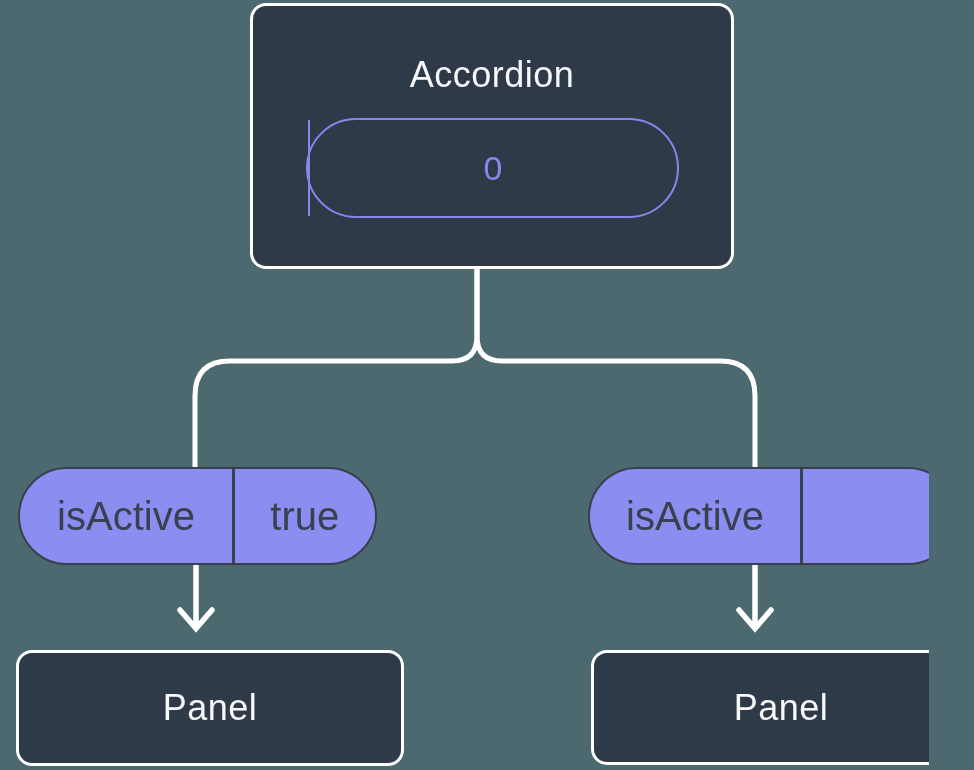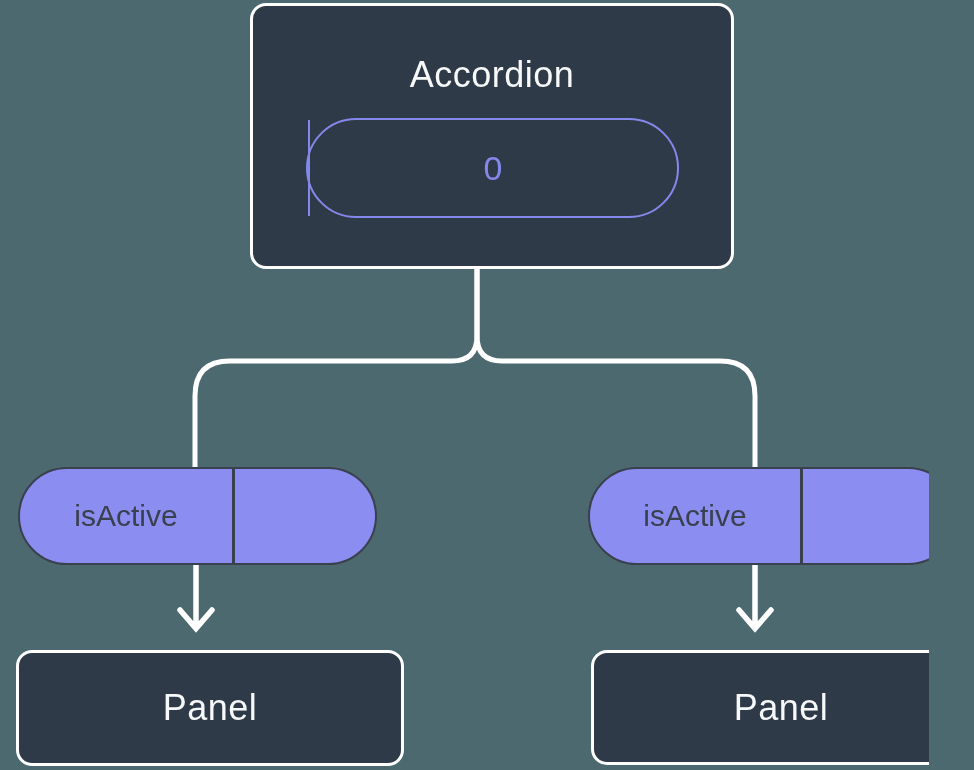--- a/index.html
+++ b/index.html
@@ -94,21 +94,21 @@
     position: absolute;
     z-index: 1;
     top: 467px;
     height: 98px;
     background: var(--pill-fill);
     border: 2.5px solid var(--pill-text-dark);
     border-radius: 49px;
     display: flex;
     align-items: stretch;
     color: var(--pill-text-dark);
-    font-size: 30px;
+    font-size: 40px;
     font-weight: 500;
   }
   .prop-pill .pill-name {
     display: flex;
     align-items: center;
     justify-content: center;
   }
   .prop-pill .pill-divider {
     width: 2.5px;
     background: var(--pill-text-dark);
@@ -147,20 +147,21 @@
     <div class="node-title">Accordion</div>
     <div class="state-pill">
       <span class="pill-divider"></span>
       <span class="pill-value">0</span>
     </div>
   </div>
 
   <div class="prop-pill left">
     <span class="pill-name">isActive</span>
     <span class="pill-divider"></span>
+    <span class="pill-value">true</span>
   </div>
 
   <div class="prop-pill right">
     <span class="pill-name">isActive</span>
     <span class="pill-divider"></span>
   </div>
 
   <div class="node panel left">
     <div class="node-title">Panel</div>
   </div>

